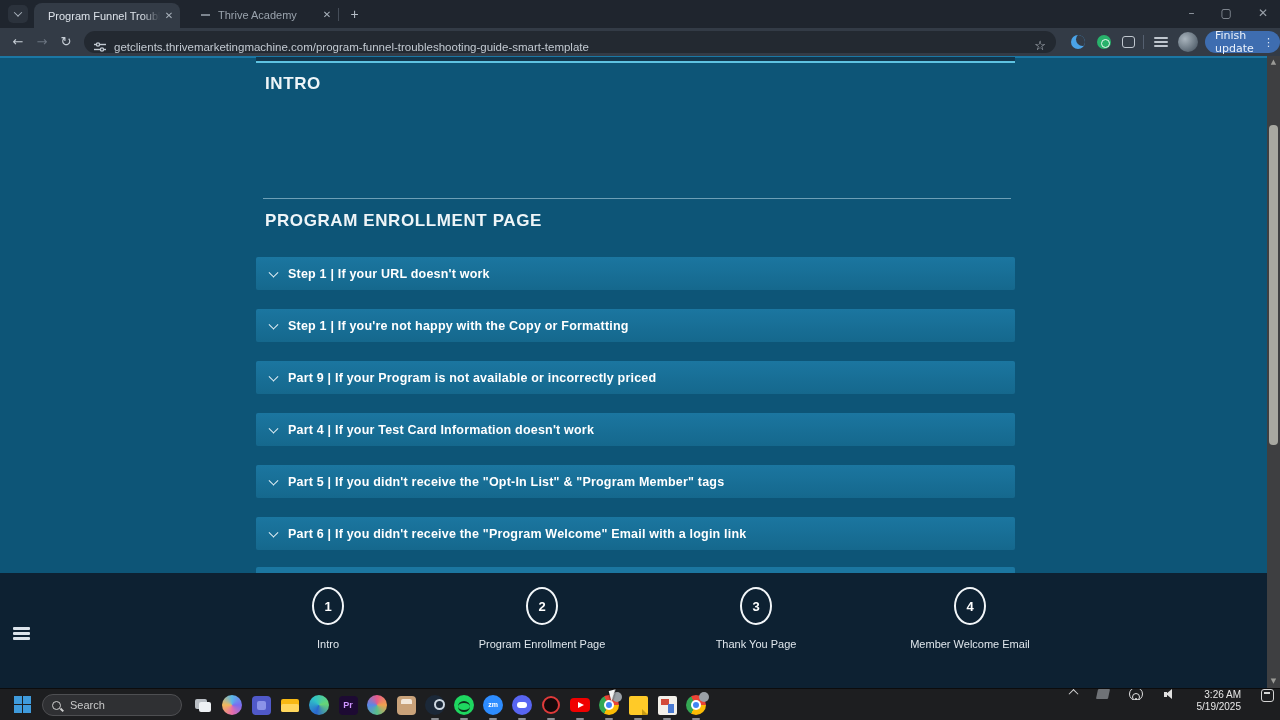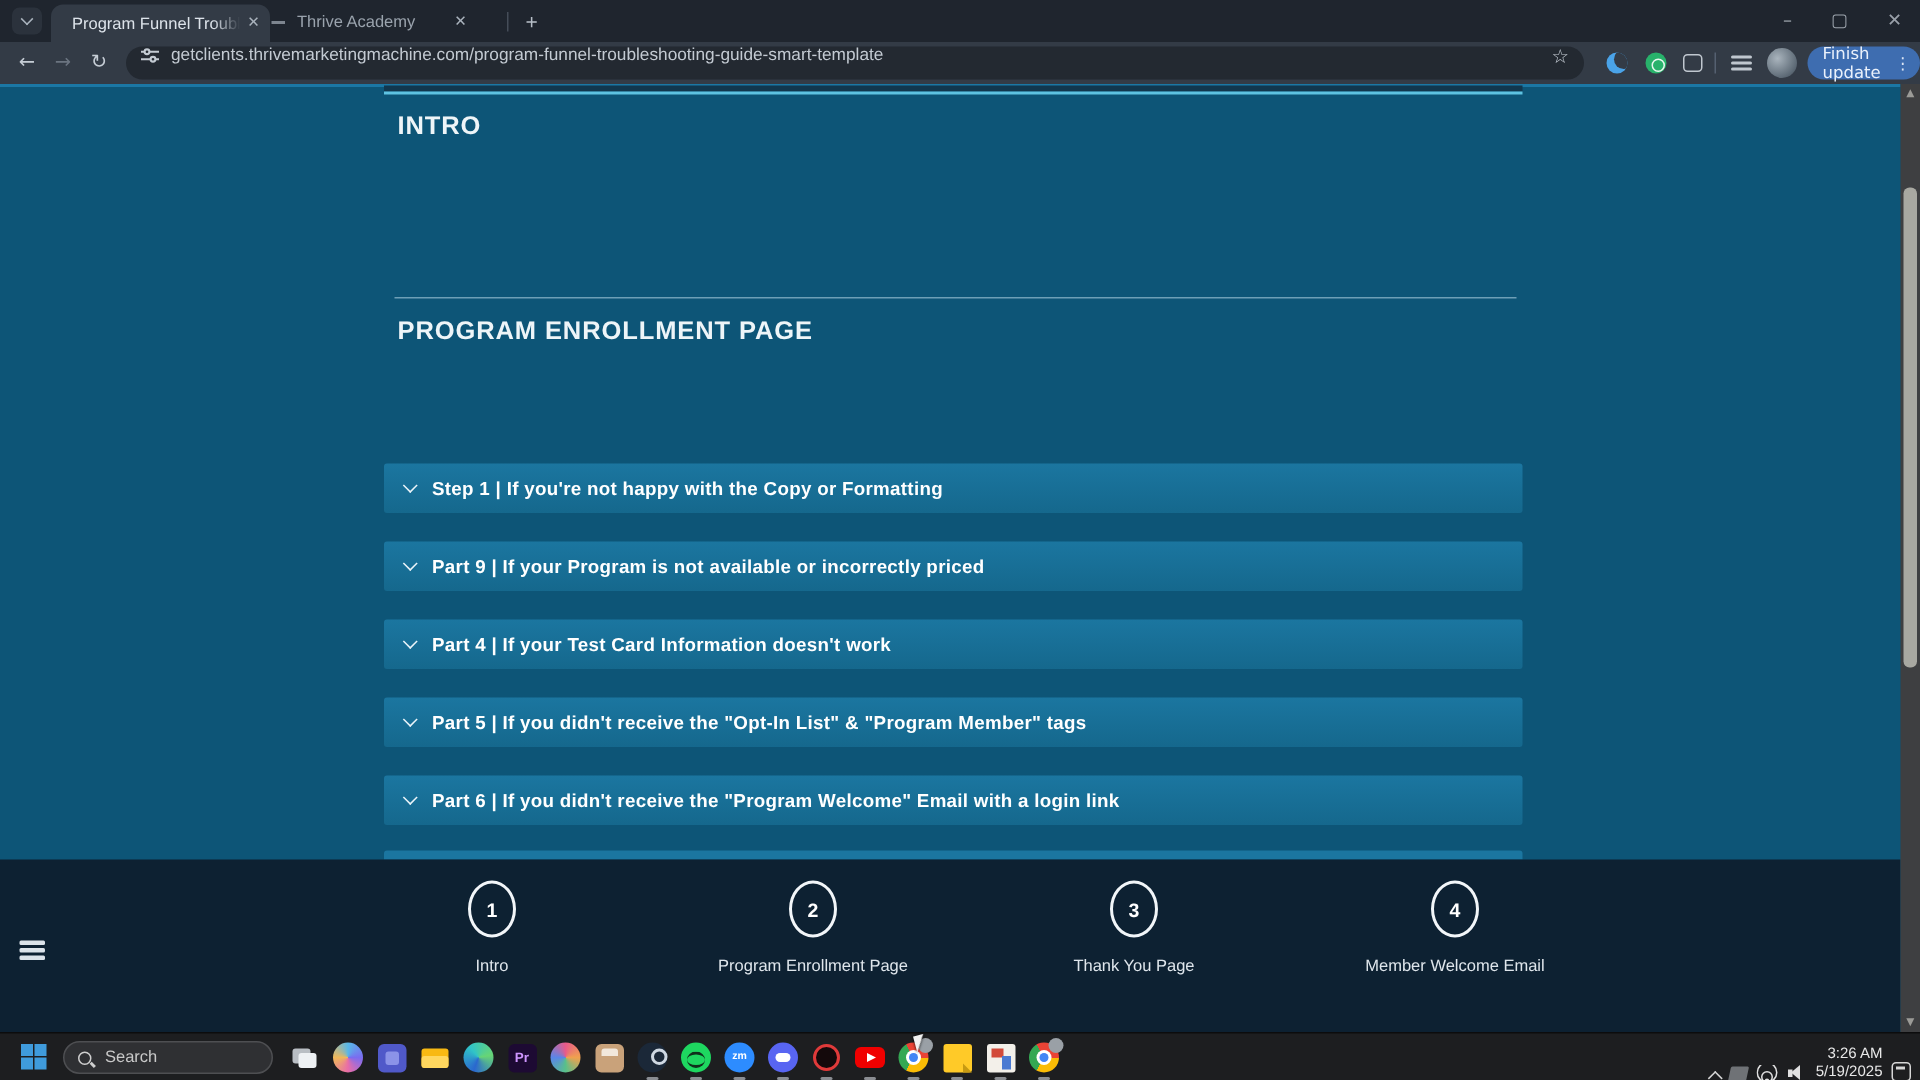--- a/index.html
+++ b/index.html
@@ -13,38 +13,38 @@
                    border-radius:5px; color:#aab3bd; display:flex; align-items:center; justify-content:center; }
   .chev { display:inline-block; width:6px; height:6px; border-right:1.6px solid currentColor;
           border-bottom:1.6px solid currentColor; transform:rotate(45deg) translate(-1px,-1px); }
   .tab-active { position:absolute; top:3px; left:34px; width:146px; height:25px; background:#333b46;
                 border-radius:8px 8px 0 0; color:#dde3ea; font-size:11px; display:flex; align-items:center; }
   .tab-active .title { margin-left:14px; width:112px; white-space:nowrap; overflow:hidden; position:relative; }
   .tab-active .title::after { content:""; position:absolute; right:0; top:0; bottom:0; width:18px;
                               background:linear-gradient(to right, rgba(51,59,70,0), #333b46); }
   .tab-close { width:14px; height:14px; border-radius:3px; color:#aab3bd; font-size:10px; line-height:14px;
                text-align:center; margin-left:2px; }
-  .tab-inactive { position:absolute; top:3px; left:172px; width:152px; height:24px; color:#9aa3ad;
+  .tab-inactive { position:absolute; top:3px; left:192px; width:152px; height:24px; color:#9aa3ad;
                   font-size:11px; display:flex; align-items:center; }
   .fav-dash { width:9px; height:2px; background:#7d858f; margin:0 8px 0 9px; }
   .tab-inactive .title { width:100px; white-space:nowrap; overflow:hidden; }
   .newtab-btn { position:absolute; top:6px; left:346px; width:17px; height:17px; color:#b6bec7;
                 font-size:14px; line-height:16px; text-align:center; border-radius:4px; }
   .tabsep { position:absolute; top:8px; left:338px; width:1px; height:13px; background:#454d58; }
   .wincontrols { position:absolute; top:0; right:8px; height:26px; display:flex; align-items:center; gap:18px;
                  color:#99a0a9; font-size:12px; font-family:"DejaVu Sans", sans-serif; }
   .wincontrols span { padding:0 4px; }
 
   #toolbar { position:absolute; top:28px; left:0; width:1280px; height:28px; background:#333b46;
              font-family:"DejaVu Sans", sans-serif; }
   .navbtn { position:absolute; top:4px; width:20px; height:20px; text-align:center; line-height:20px;
             font-size:13px; color:#c6cdd5; }
   .navbtn.dim { color:#6b7480; }
   .urlpill { position:absolute; top:3px; left:84px; width:972px; height:22px; background:#232931;
-             border-radius:11px; display:flex; align-items:flex-start; }
+             border-radius:11px; display:flex; align-items:flex-end; }
   .tune-icon { margin-left:10px; flex:0 0 auto; }
   .url-text { margin-left:8px; font-size:11.5px; color:#c3cad2; font-family:"Liberation Sans", sans-serif;
               white-space:nowrap; overflow:hidden; flex:1; }
   .star-icon { flex:0 0 auto; margin-right:10px; color:#c6cdd5; font-size:13px; }
   .ext-crescent { position:absolute; top:7px; left:1071px; width:14px; height:14px; border-radius:50%;
                   background:#4aa3e8; overflow:hidden; }
   .ext-crescent::after { content:""; position:absolute; left:5px; top:-2px; width:13px; height:13px;
                          border-radius:50%; background:#333b46; }
   .ext-green { position:absolute; top:7px; left:1097px; width:14px; height:14px; border-radius:50%;
                background:#28b26b; }
@@ -161,21 +161,21 @@
                      border-top:6px solid transparent; }
   .game-ic { background:#f3f0ea; position:relative; border-radius:2px; }
   .game-ic::before { content:""; position:absolute; left:3px; top:3px; width:8px; height:6px;
                      background:#d24a3a; }
   .game-ic::after { content:""; position:absolute; right:3px; bottom:2px; width:6px; height:9px;
                     background:#4a7ad2; }
   .cursor-arrow { position:absolute; top:690px; left:610px; width:0; height:0;
                   border-left:7px solid #f2f2f2; border-bottom:11px solid transparent;
                   filter:drop-shadow(0 0 1px #000); transform:rotate(-15deg); z-index:9; }
 
-  .tray { position:absolute; top:0; right:6px; height:32px; display:flex; align-items:flex-end; gap:6px; }
+  .tray { position:absolute; top:0; right:6px; height:32px; display:flex; align-items:flex-start; gap:20px; }
   .tray-chev { width:7px; height:7px; border-right:1.6px solid #d6d6d6; border-top:1.6px solid #d6d6d6;
                transform:rotate(-45deg) translate(-1px,1px); }
   .tray-app { width:12px; height:10px; background:#6f7276; transform:skewX(-12deg); border-radius:1px; }
   .wifi { position:relative; width:15px; height:11px; overflow:hidden; }
   .wifi i { position:absolute; left:50%; bottom:-1px; transform:translateX(-50%); border:1.5px solid #e0e0e0;
             border-radius:50%; }
   .wifi i:nth-child(1) { width:3px; height:3px; background:#e0e0e0; }
   .wifi i:nth-child(2) { width:8px; height:8px; }
   .wifi i:nth-child(3) { width:14px; height:14px; }
   .vol { position:relative; width:13px; height:11px; }
@@ -250,20 +250,24 @@
     <div class="col-dark-strip"></div>
     <div class="col-cyan-line"></div>
 
     <div class="section-title" style="top:18px">INTRO</div>
 
 
     <div class="hr-muted" style="top:142px"></div>
 
     <div class="section-title" style="top:155px">PROGRAM ENROLLMENT PAGE</div>
 
+    <div class="acc-bar" style="top:201px">
+      <span class="acc-chev"><span class="chev"></span></span>
+      <span class="acc-label">Step 1 | If your URL doesn't work</span>
+    </div>
     <div class="acc-bar" style="top:253px">
       <span class="acc-chev"><span class="chev"></span></span>
       <span class="acc-label">Step 1 | If you're not happy with the Copy or Formatting</span>
     </div>
     <div class="acc-bar" style="top:305px">
       <span class="acc-chev"><span class="chev"></span></span>
       <span class="acc-label">Part 9 | If your Program is not available or incorrectly priced</span>
     </div>
     <div class="acc-bar" style="top:357px">
       <span class="acc-chev"><span class="chev"></span></span>

